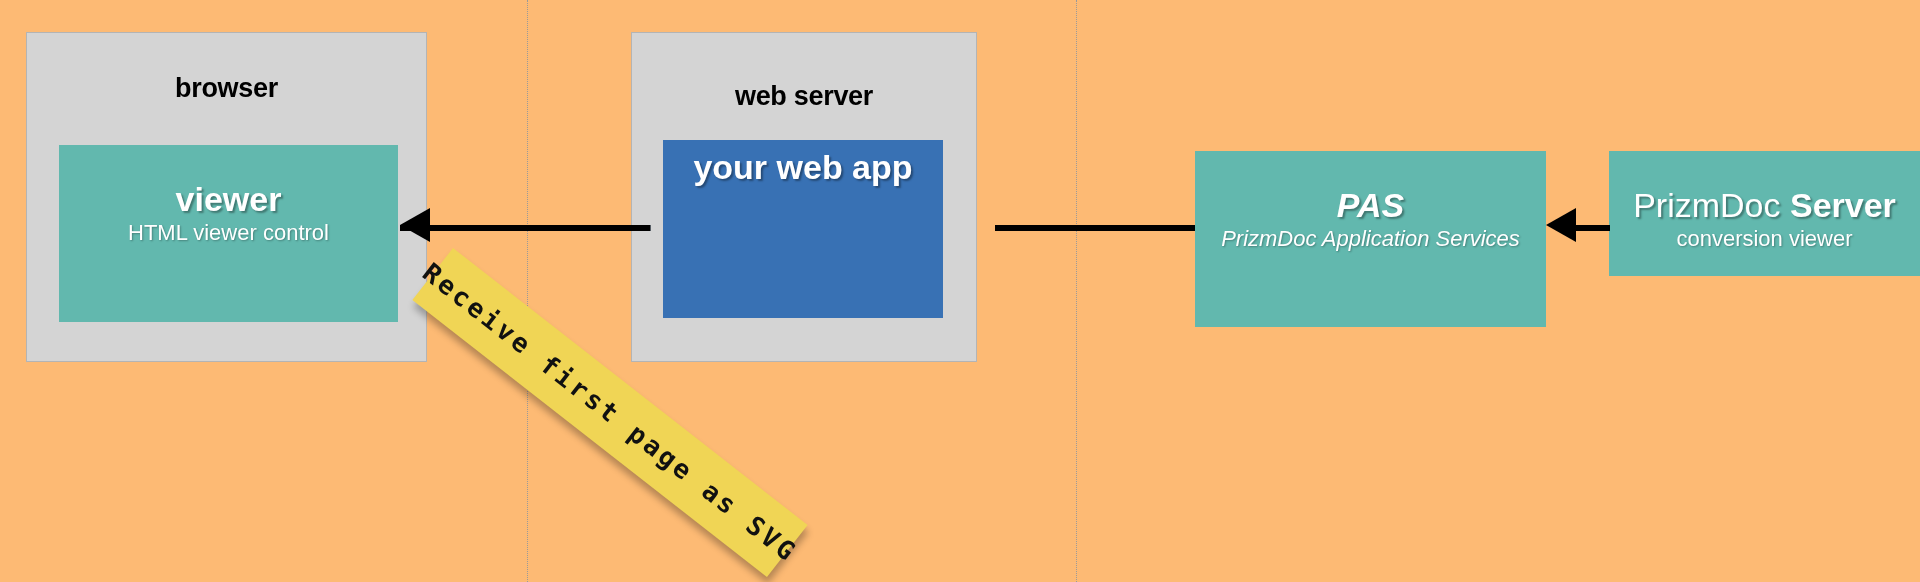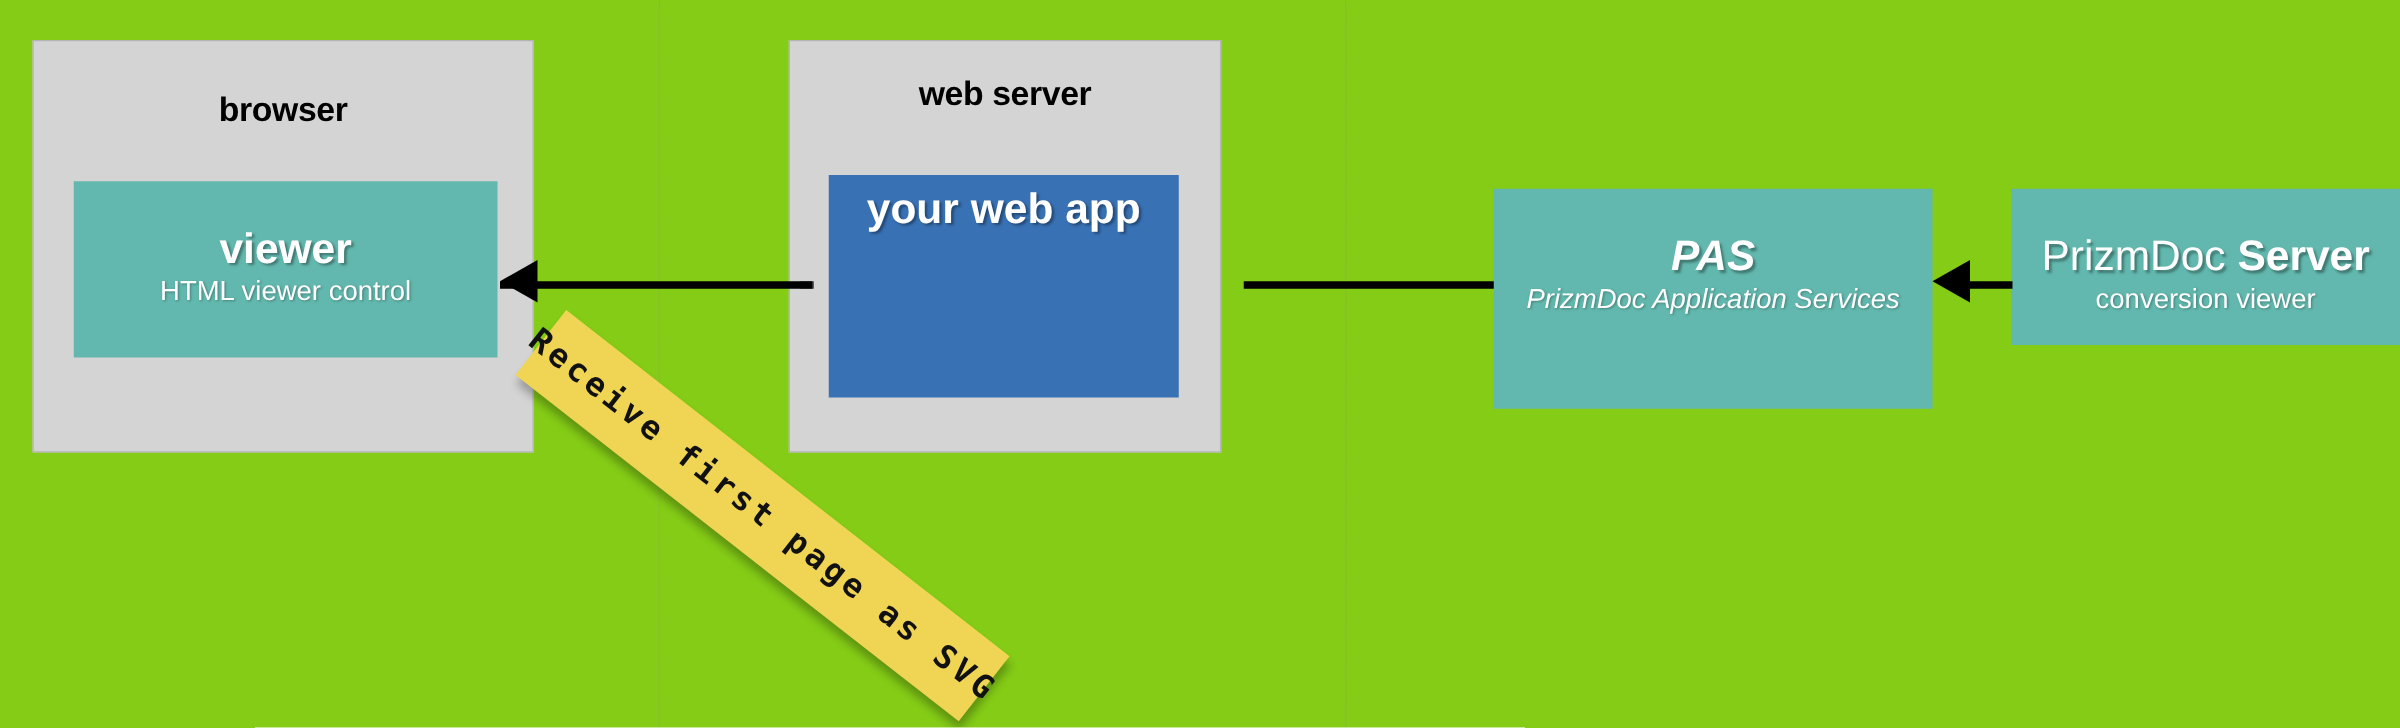--- a/index.html
+++ b/index.html
@@ -4,21 +4,21 @@
 <style>
   html, body {
     margin: 0;
     padding: 0;
     background: #ffffff;
   }
   #canvas {
     position: relative;
     width: 1920px;
     height: 582px;
-    background: #84cc16;
+    background: #fdba74;
     overflow: hidden;
     font-family: "Liberation Sans", sans-serif;
   }
 
   
   .lane-divider {
     position: absolute;
     top: 0;
     width: 0;
     height: 582px;
@@ -128,29 +128,29 @@
 
 <div id="canvas">
 
   <div class="lane-divider" style="left:527px;"></div>
   <div class="lane-divider" style="left:1076px;"></div>
 
   <div class="container-box" style="left:26px; top:32px; width:401px; height:330px;">
     <div class="container-title" style="top:40px;">browser</div>
   </div>
 
-  <div class="component teal" style="left:59px; top:145px; width:339px; height:141px;">
+  <div class="component teal" style="left:59px; top:145px; width:339px; height:177px;">
     <div class="comp-stack" style="top:37px;">
       <div class="comp-title">viewer</div>
       <div class="comp-sub">HTML viewer control</div>
     </div>
   </div>
 
   <div class="container-box" style="left:631px; top:32px; width:346px; height:330px;">
-    <div class="container-title" style="top:27px;">web server</div>
+    <div class="container-title" style="top:48px;">web server</div>
   </div>
 
   <div class="component blue" style="left:663px; top:140px; width:280px; height:178px;padding-left:44px;">
     <div class="comp-stack" style="top:10px;">
       <div class="comp-title">your web app</div>
     </div>
   </div>
 
   <div class="component teal" style="left:1195px; top:151px; width:351px; height:176px;">
     <div class="comp-stack" style="top:37px;font-style:italic;">

